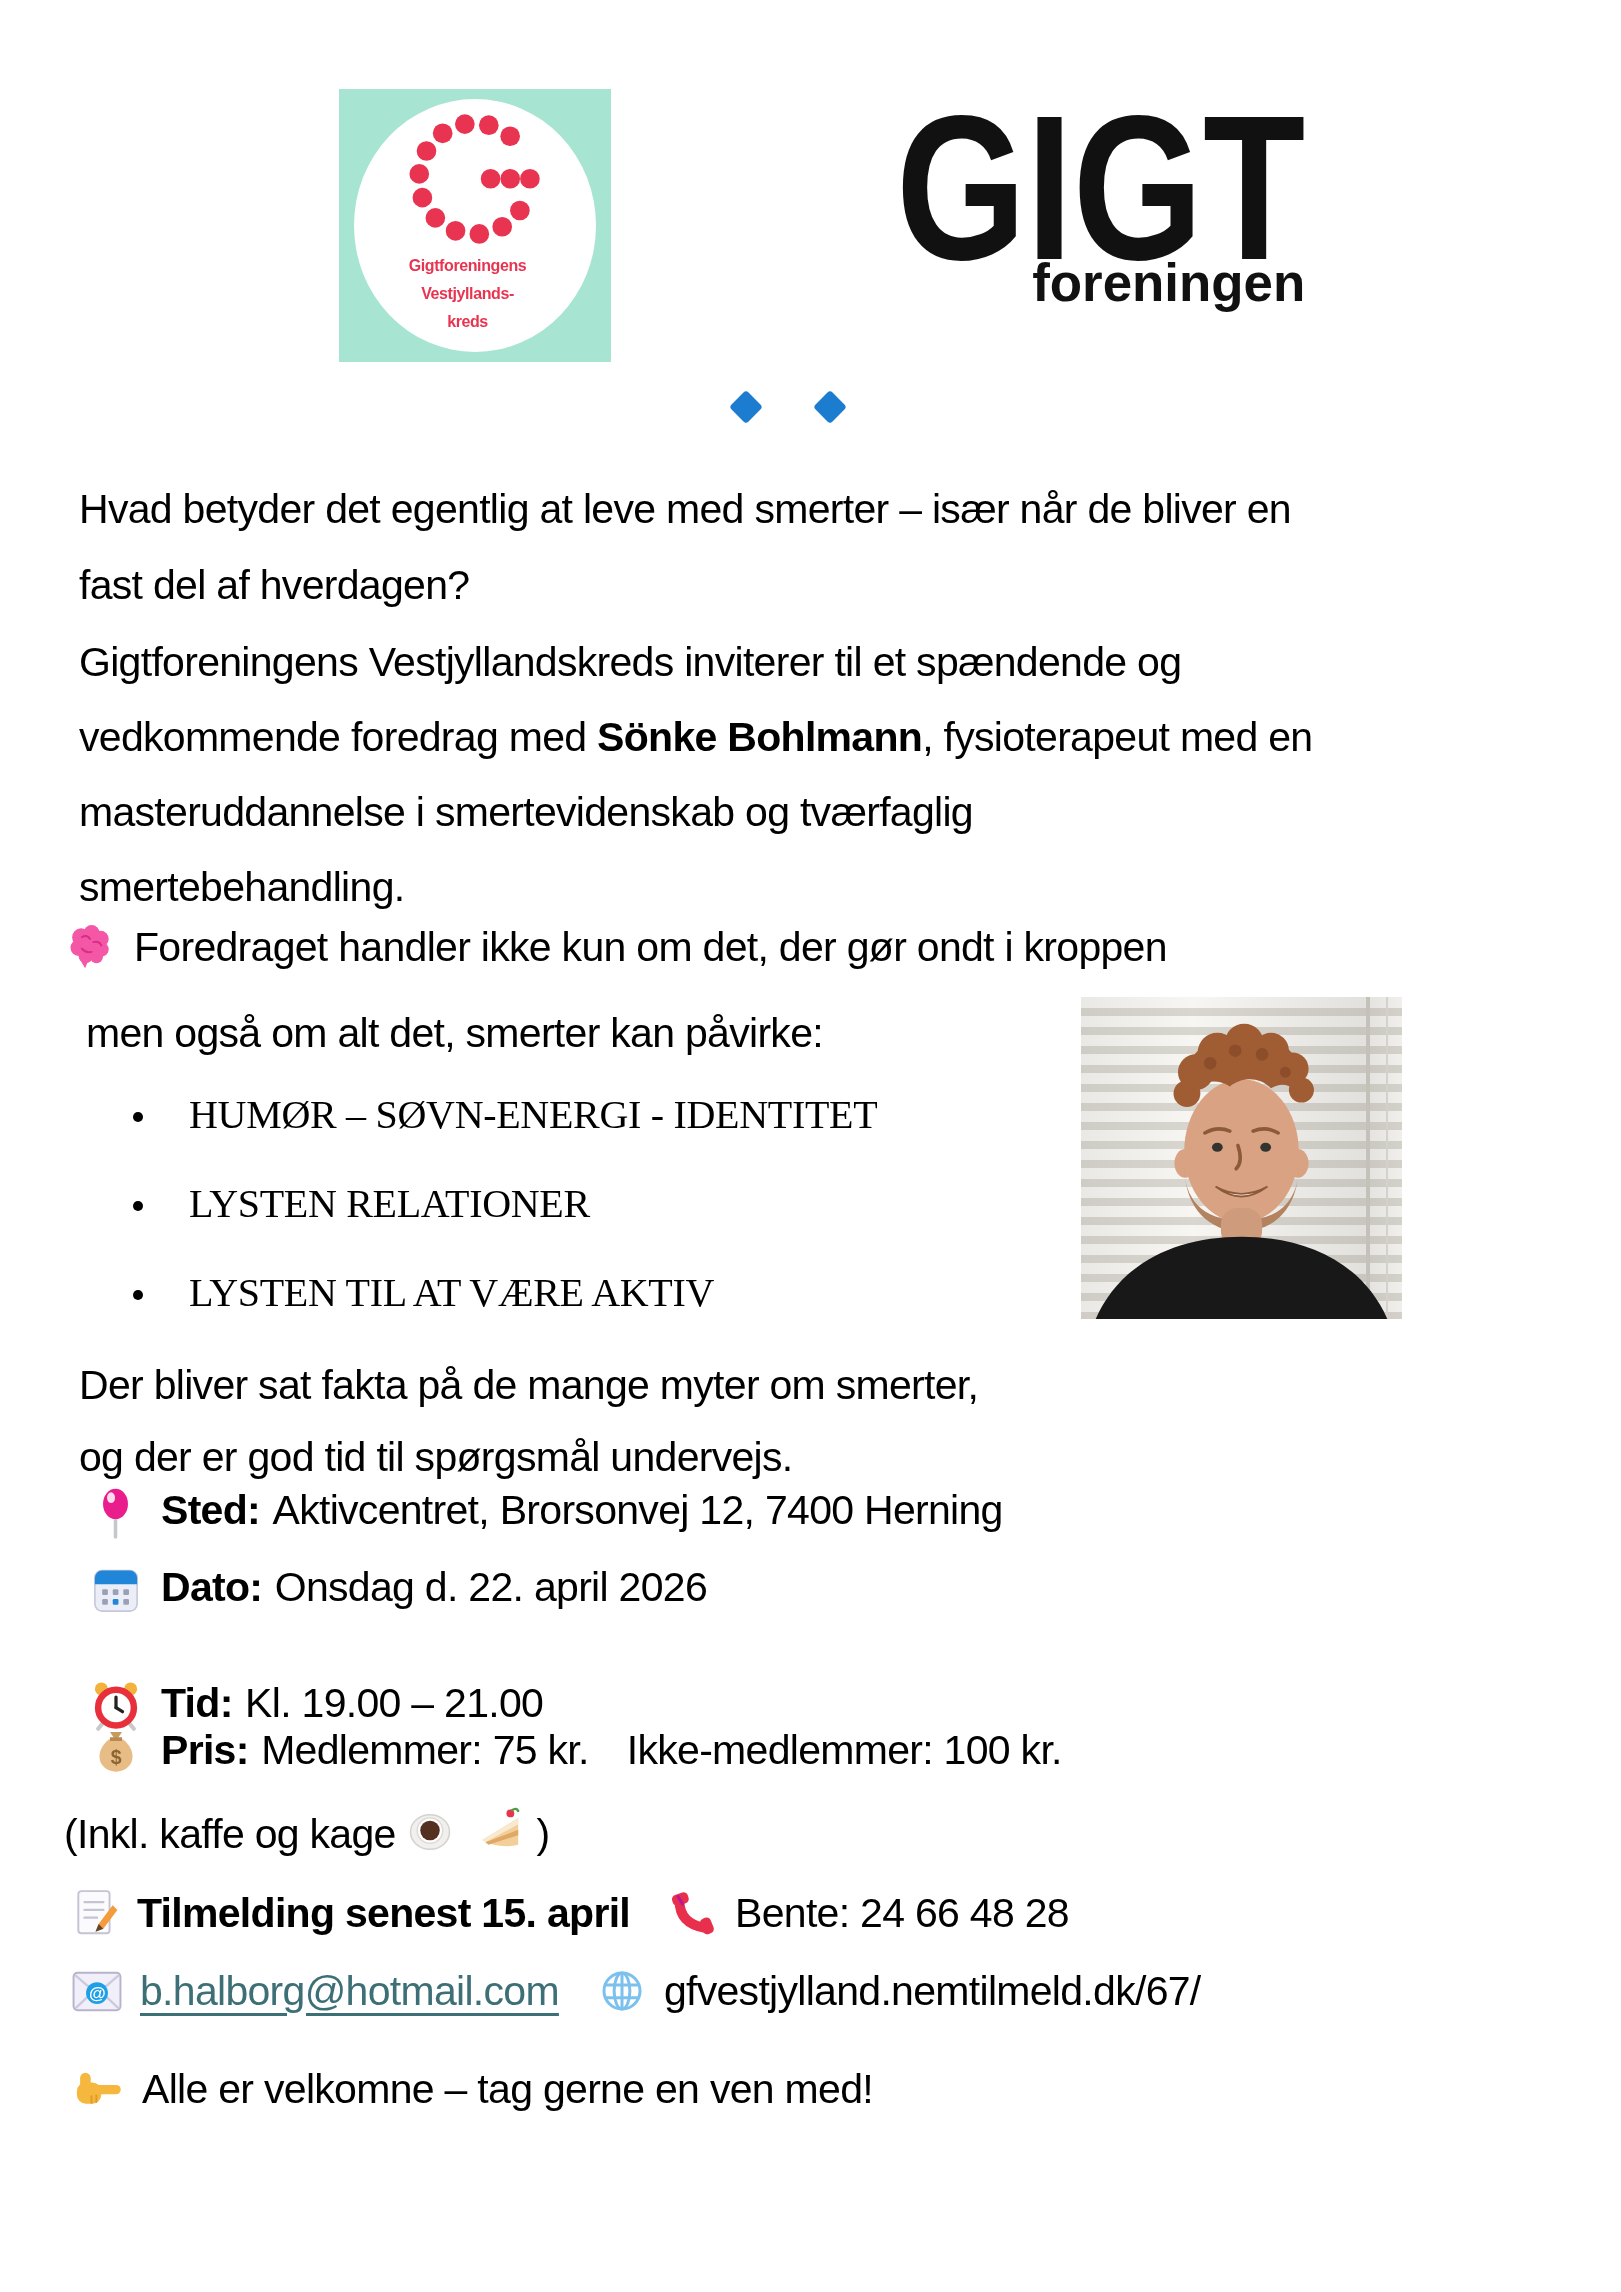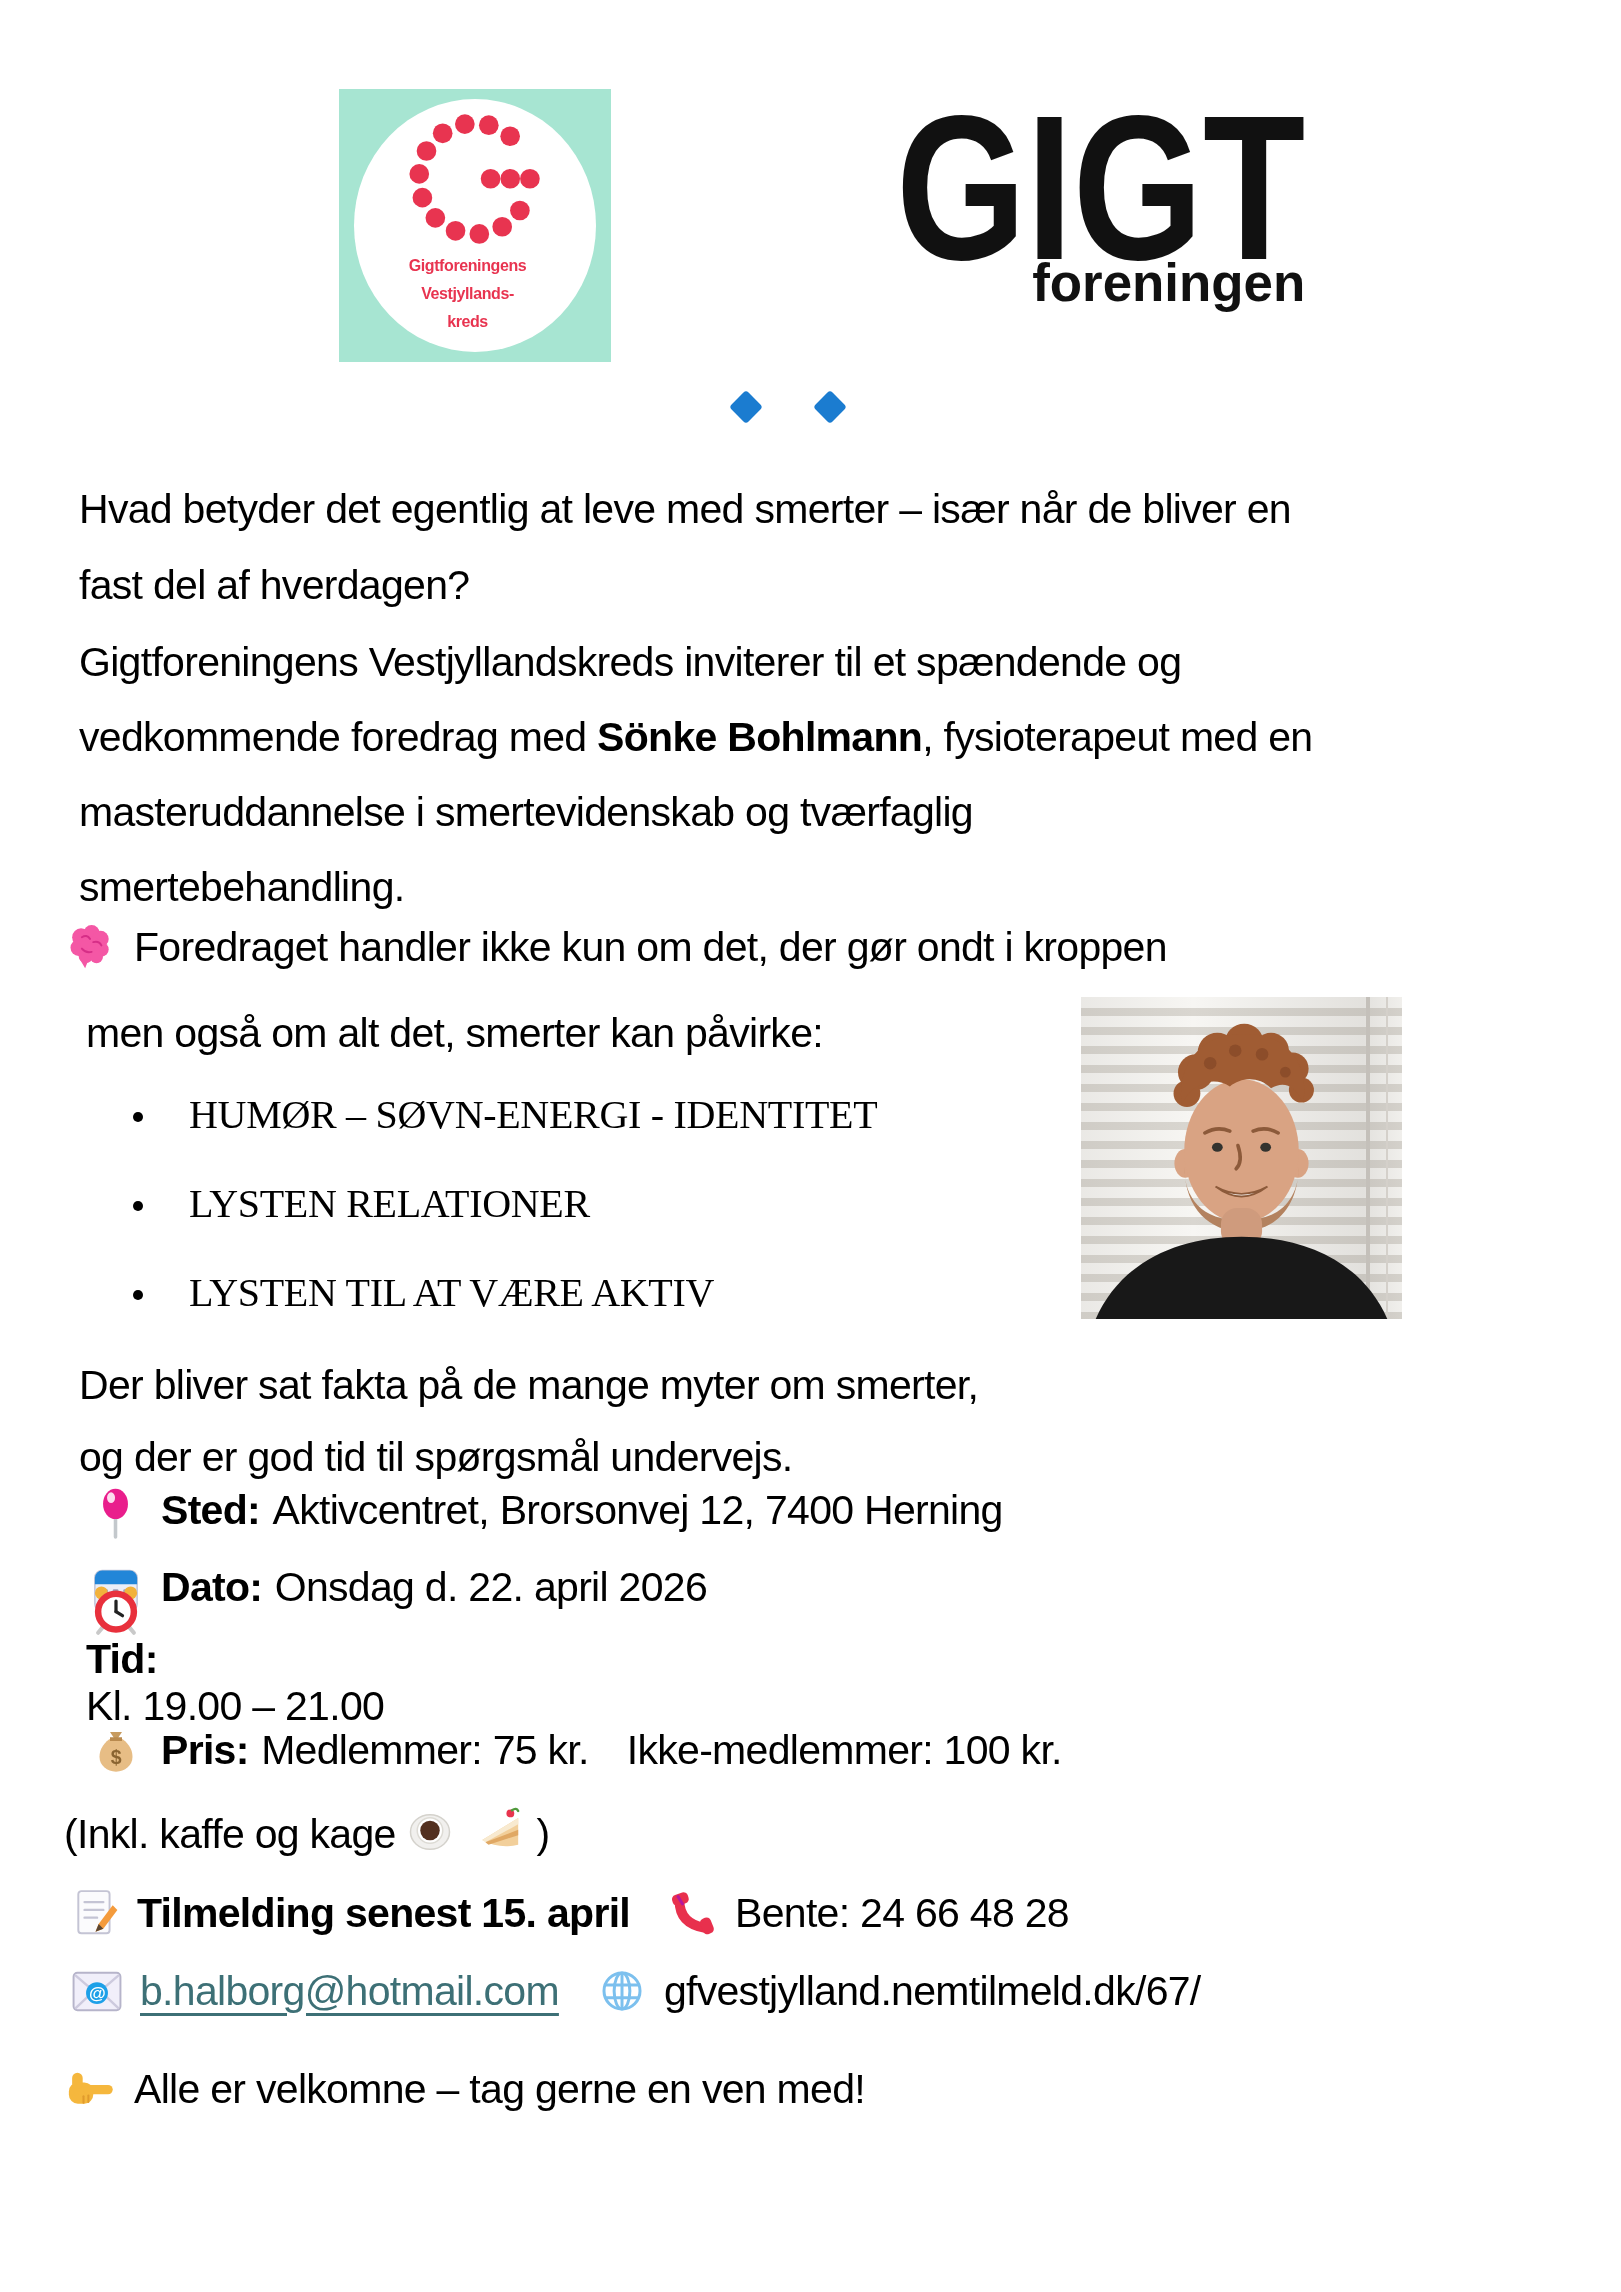--- a/index.html
+++ b/index.html
@@ -41,33 +41,33 @@
   .bullets li::before{content:"";position:absolute;left:0;top:18px;width:9.9px;height:9.9px;border-radius:50%;background:#000;}
 
   .facts{left:79px;top:1349px;line-height:72px;}
 
   
   .drow{display:flex;left:86px;height:59px;font-size:41px;letter-spacing:-0.7px;white-space:nowrap;}
   .drow .ic{flex:0 0 auto;width:59px;display:flex;justify-content:center;margin-right:16px;}
   .drow .lbl{font-weight:bold;margin-right:12.5px;}
   .row-sted{top:1487px;}
   .row-dato{top:1564px;}
-  .row-tid{top:1584px;flex-direction:column;}
+  .row-tid{top:1680px;}
   .row-pris{top:1727px;}
   .val2{margin-left:38px;}
 
   .note{left:64px;top:1804px;display:flex;align-items:center;font-size:41px;letter-spacing:-0.7px;white-space:nowrap;}
   .note .ic{margin:0 10.7px;}
 
   .signup1{left:72px;top:1888px;}
   .signup2{left:72px;top:1967px;}
   .gap-l{margin-left:39px;}
   a.email{color:#3d7076;text-decoration:underline;text-decoration-thickness:2.7px;text-underline-offset:8px;}
 
-  .footer-row{left:64px;top:2063px;text-align:right;}
+  .footer-row{left:72px;top:2063px;text-align:right;}
 
   
   .photo{left:1081px;top:997px;width:321px;height:322px;
     background:repeating-linear-gradient(180deg,#f7f6f3 0px,#f7f6f3 10.7px,#d9d6d0 10.7px,#d9d6d0 19px);}
   .photo .shade{position:absolute;inset:0;background:linear-gradient(90deg,rgba(120,115,108,0.10),rgba(120,115,108,0) 35%,rgba(120,115,108,0.16) 88%,rgba(120,115,108,0.05));}
   .photo .cord{position:absolute;top:0;bottom:0;width:3.6px;background:#c4c0ba;}
   .photo svg{position:absolute;left:0;top:0;}
 </style>
 </head>
 <body>

